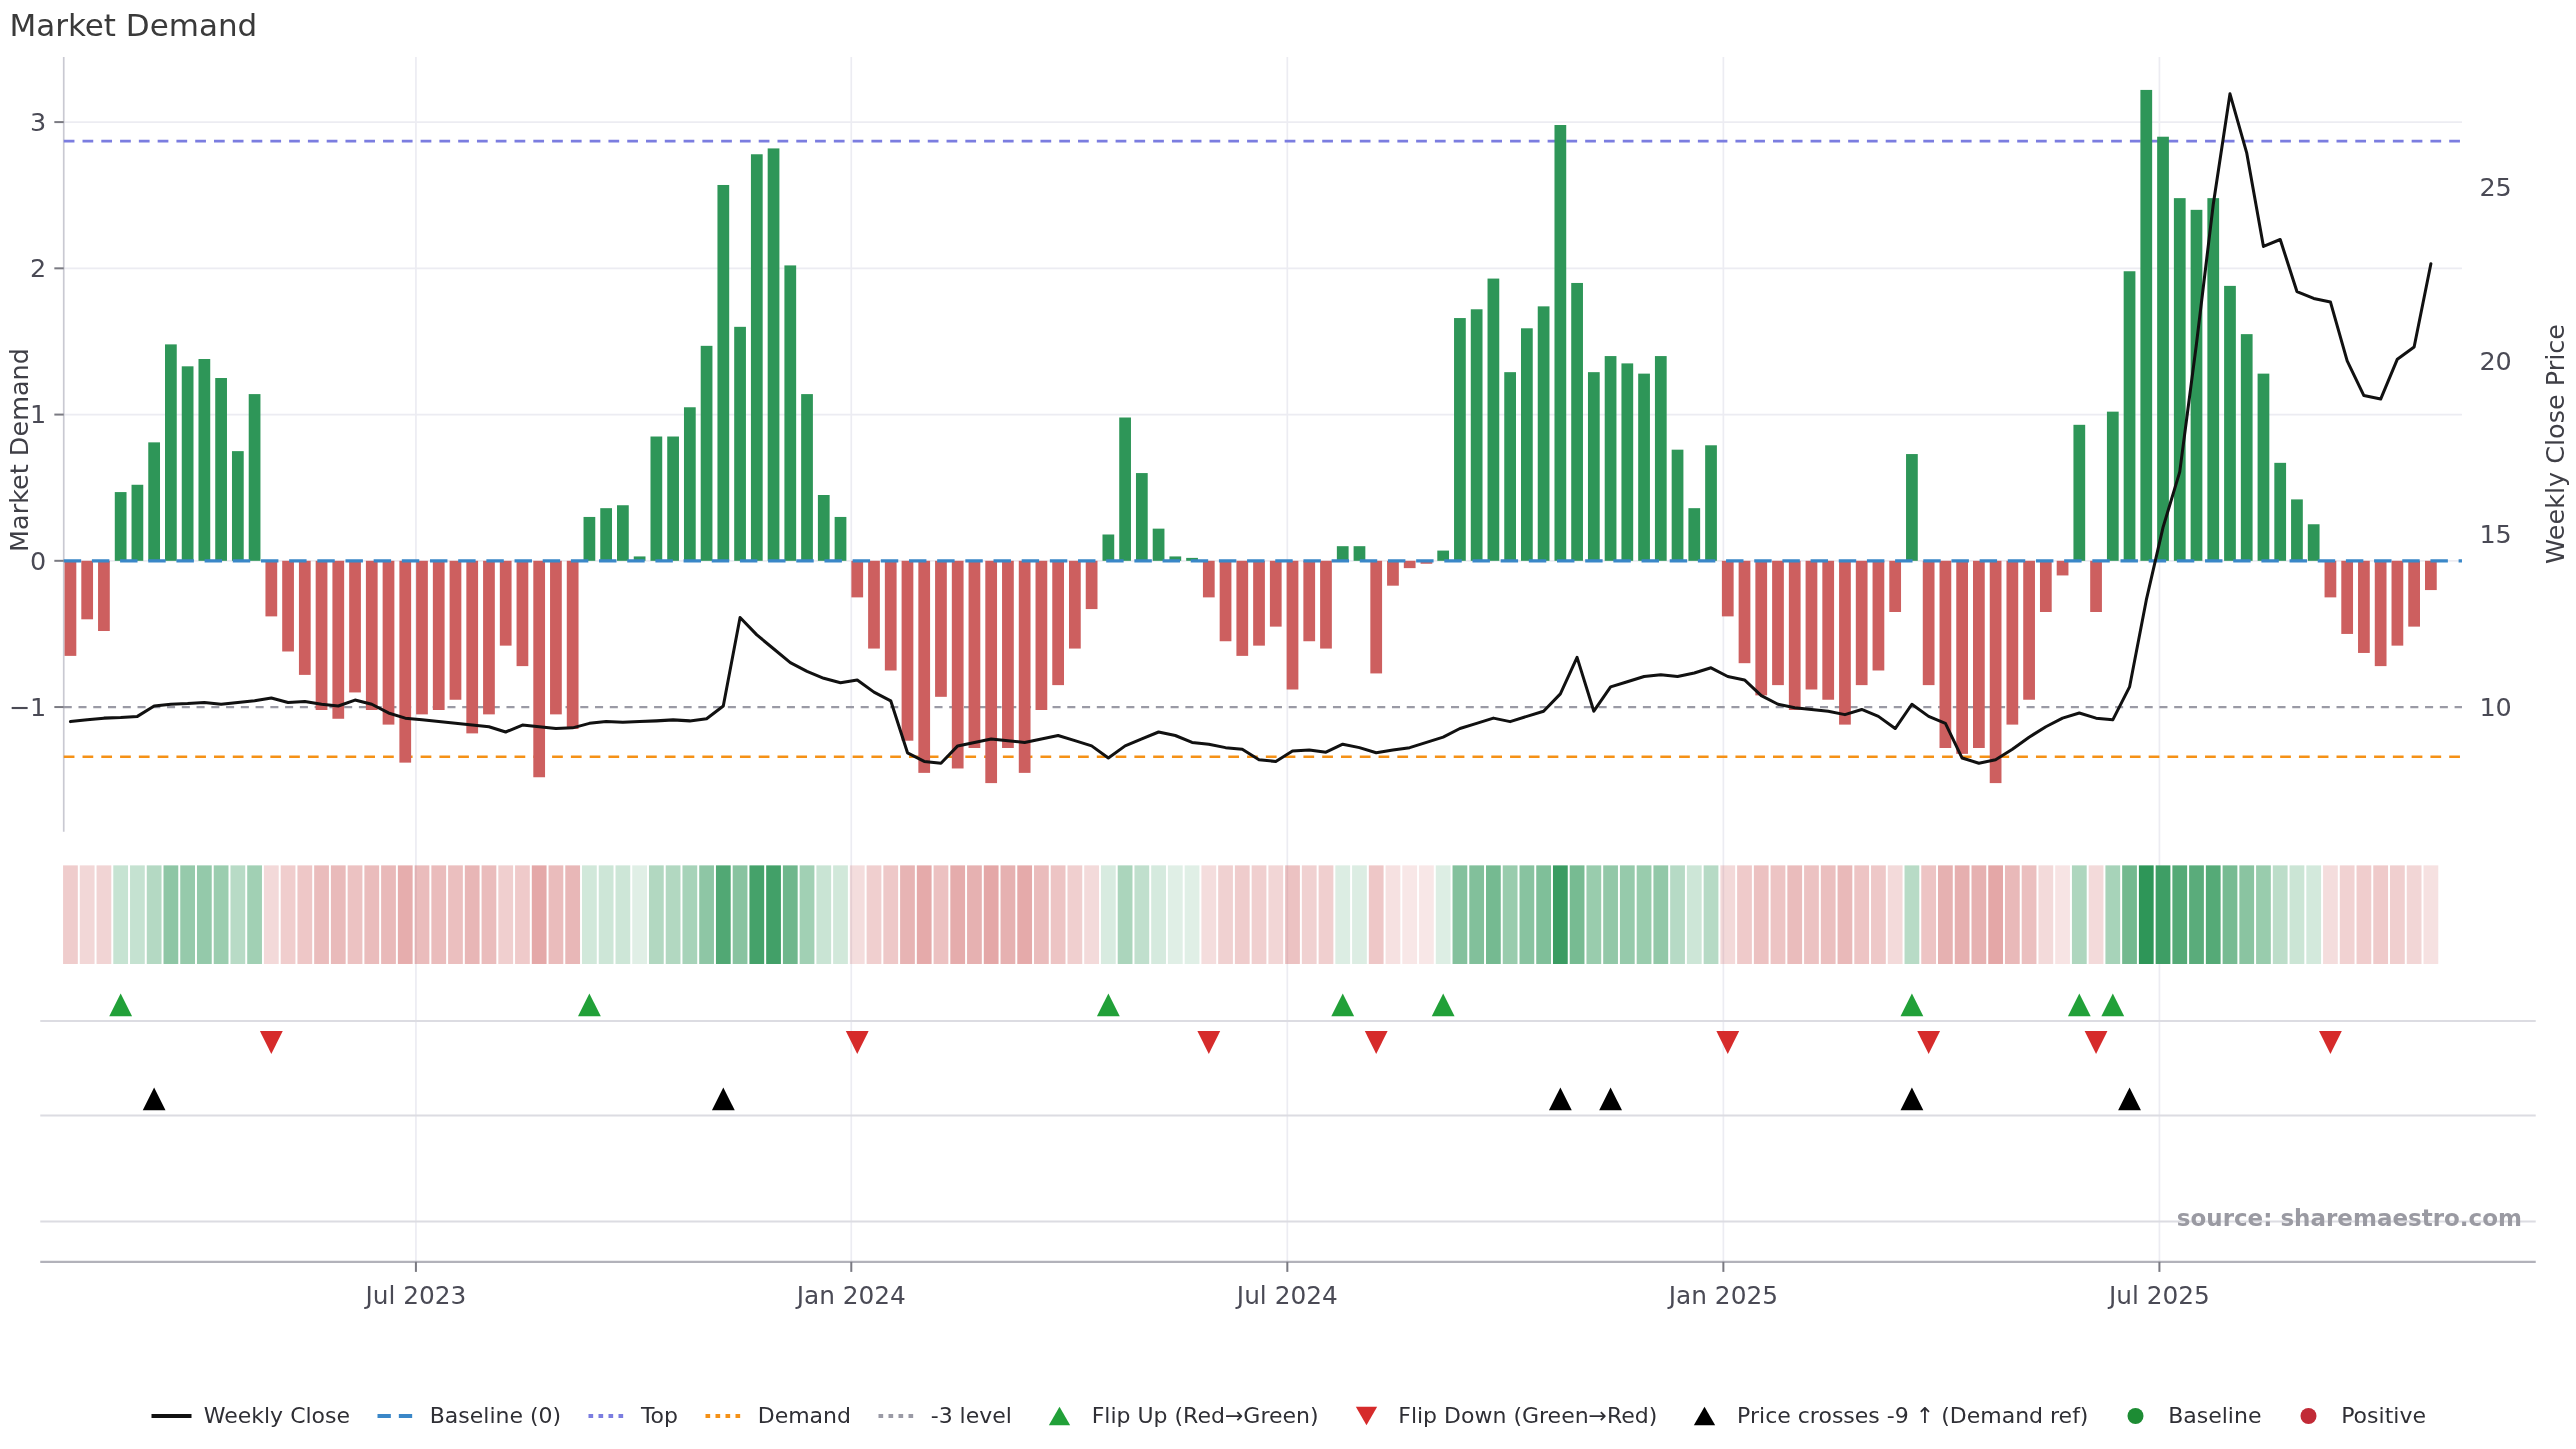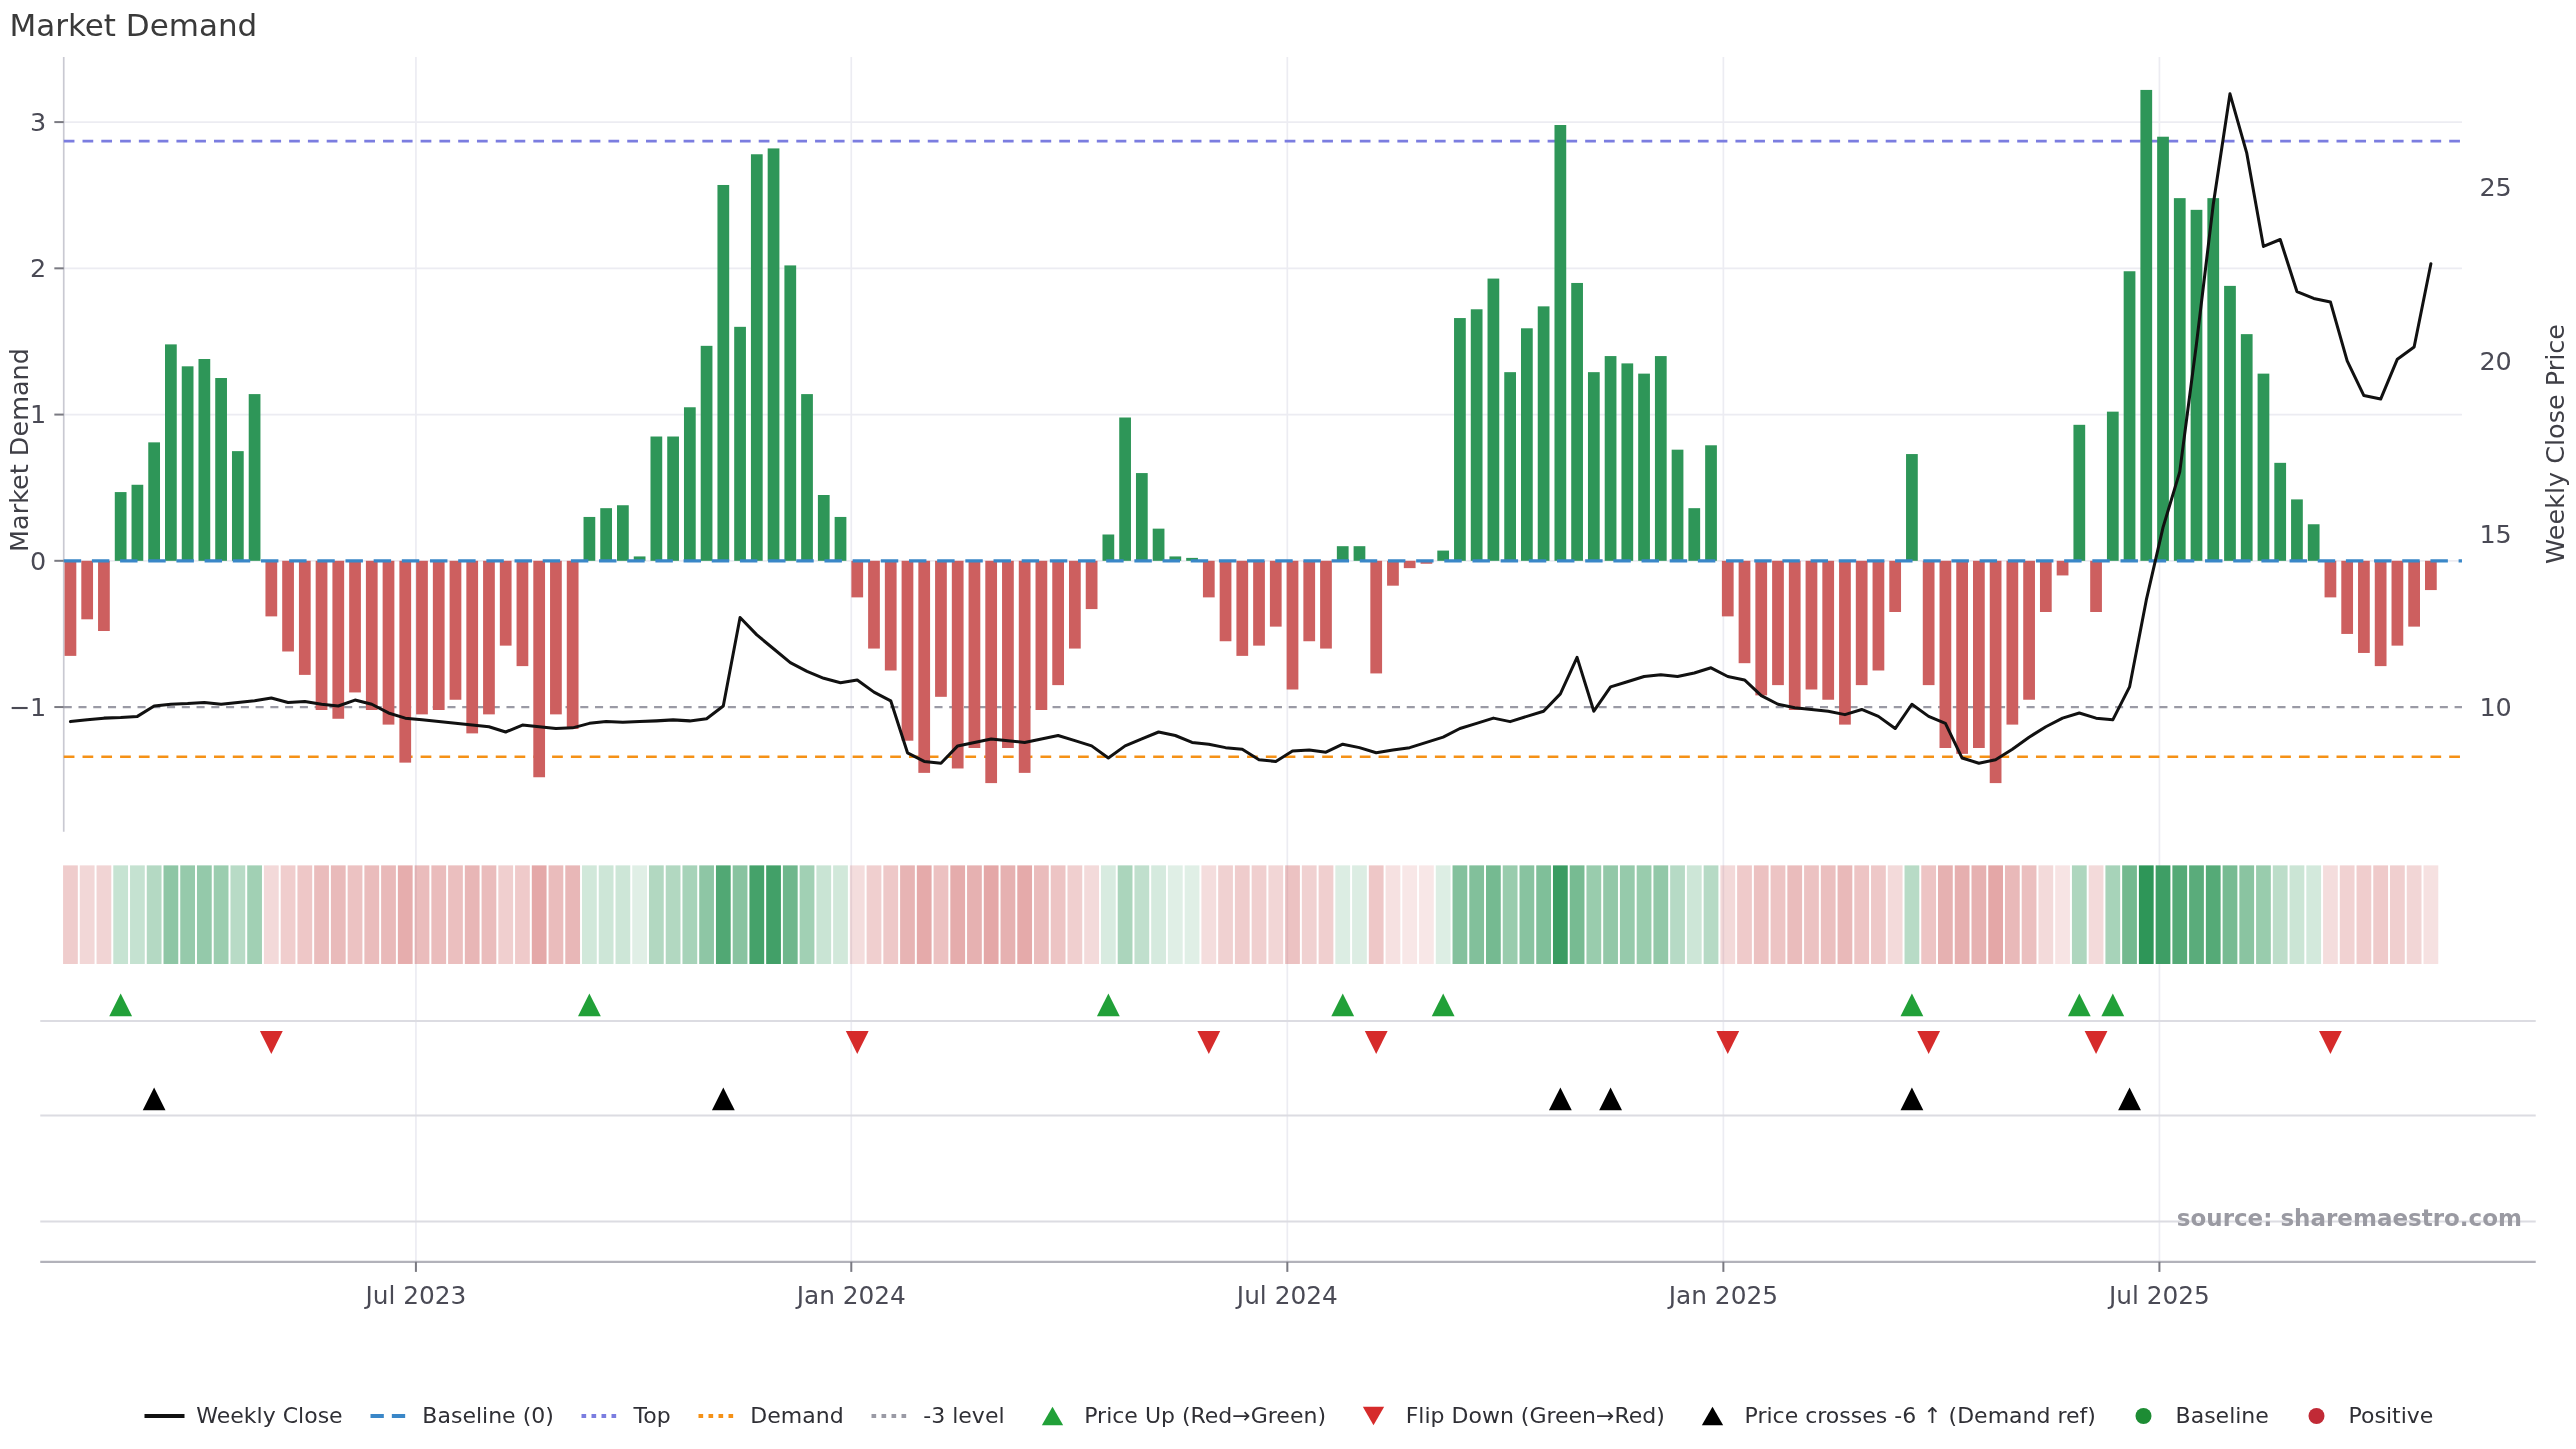--- a/index.html
+++ b/index.html
@@ -404,33 +404,33 @@
       <span class="item">
         <svg width="43" height="24" viewBox="0 0 64 36">
           <line x1="2" x2="62" y1="18" y2="18" stroke="#9a9aa5" stroke-width="6" stroke-dasharray="7 8"></line>
         </svg>
         <span>-3 level</span>
       </span>
       <span class="item">
         <svg width="43" height="24" viewBox="0 0 64 36">
           <polygon points="32,4 16,32 48,32" fill="#21a038"></polygon>
         </svg>
-        <span>Price Up (Red→Green)</span>
+        <span>Flip Up (Red→Green)</span>
       </span>
       <span class="item">
         <svg width="43" height="24" viewBox="0 0 64 36">
           <polygon points="32,32 16,4 48,4" fill="#d62b2b"></polygon>
         </svg>
         <span>Flip Down (Green→Red)</span>
       </span>
       <span class="item">
         <svg width="43" height="24" viewBox="0 0 64 36">
           <polygon points="32,4 16,32 48,32" fill="#000000"></polygon>
         </svg>
-        <span>Price crosses -6 ↑ (Demand ref)</span>
+        <span>Price crosses -9 ↑ (Demand ref)</span>
       </span>
       <span class="item">
         <svg width="43" height="24" viewBox="0 0 64 36">
           <circle cx="32" cy="18" r="12" fill="#1d8c34"></circle>
         </svg>
         <span>Baseline</span>
       </span>
       <span class="item">
         <svg width="43" height="24" viewBox="0 0 64 36">
           <circle cx="32" cy="18" r="12" fill="#c12a36"></circle>

